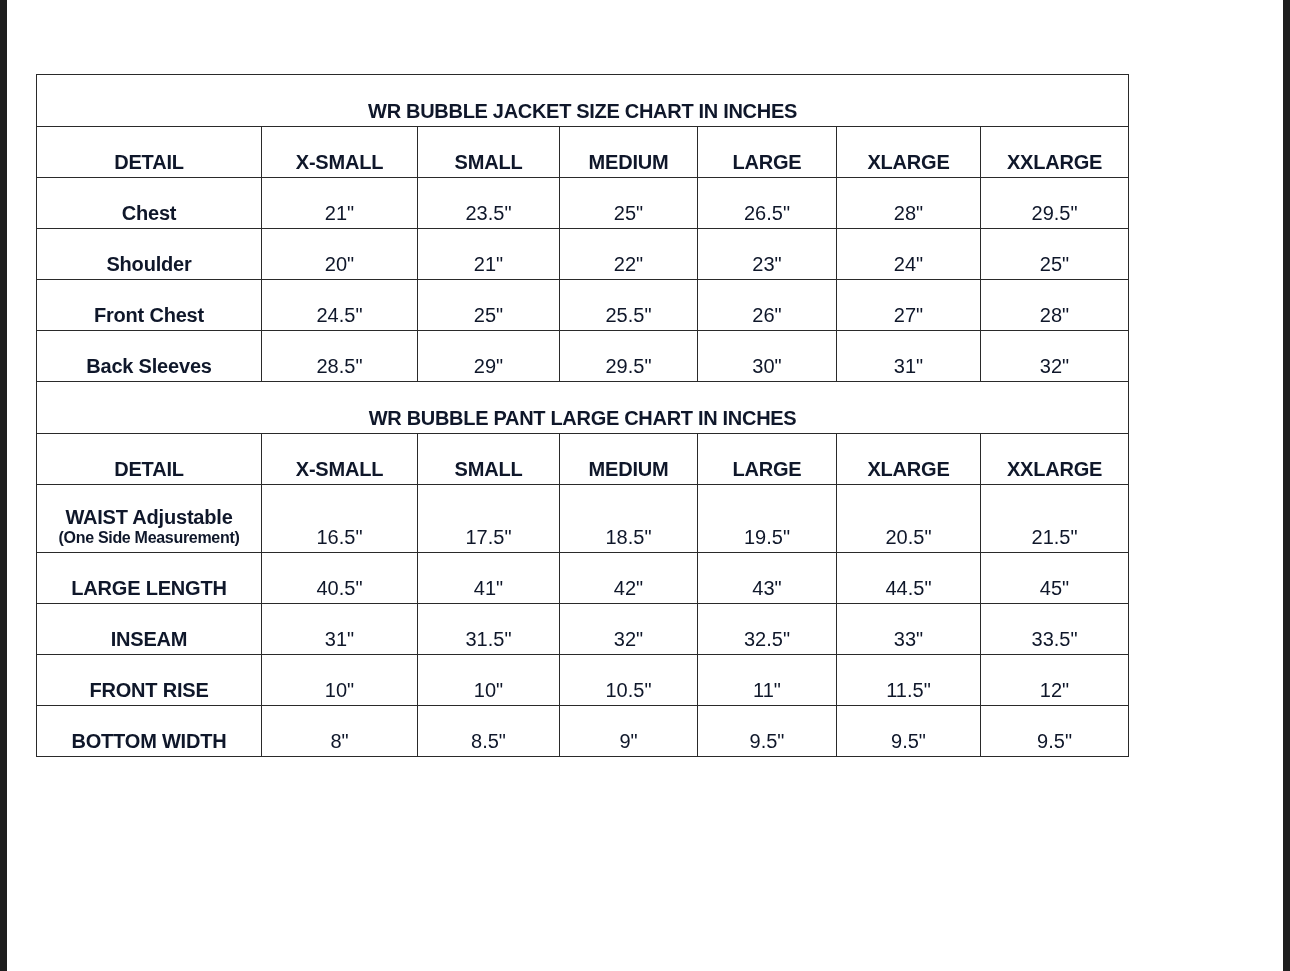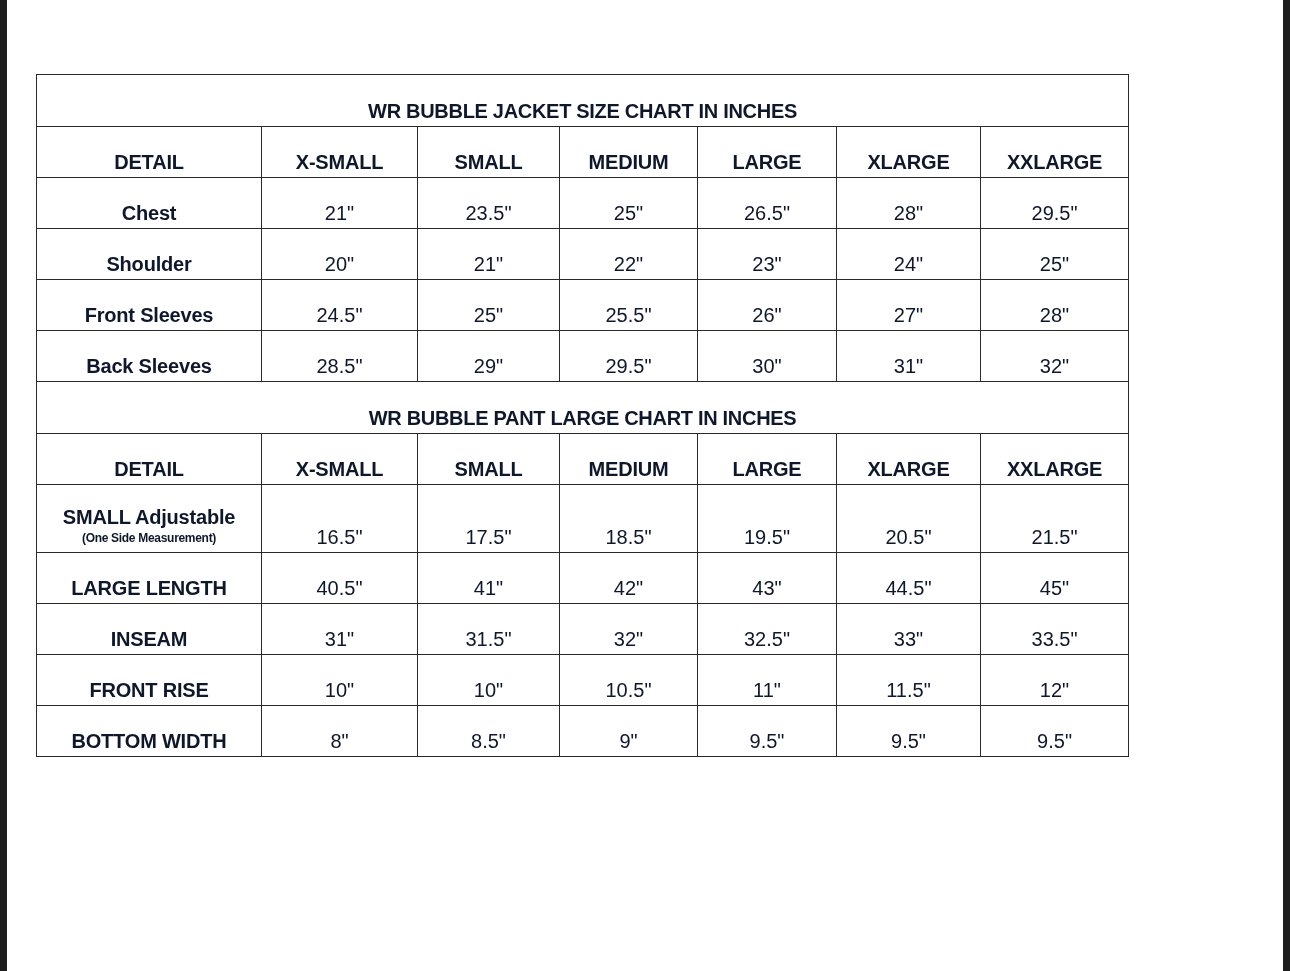--- a/index.html
+++ b/index.html
@@ -27,21 +27,21 @@
   }
   td.title {
     font-weight: bold; font-size: 24px; height: 47px;
     letter-spacing: -0.3px;
   }
   td.hdr { font-weight: bold; font-size: 21px; height: 46px; letter-spacing: -0.2px; margin-top: 48px; }
   td.label { font-weight: bold; font-size: 21px; letter-spacing: -0.2px; }
   td.val { font-size: 19px; }
   tr.row { height: 51px; }
   tr.waist-row { height: 68px; }
-  td.label .sub { display: block; font-size: 12px; line-height: 20px; font-weight: bold; letter-spacing: -0.3px; }
+  td.label .sub { display: block; font-size: 16px; line-height: 20px; font-weight: bold; letter-spacing: -0.3px; }
   td.label .main { display: block; }
 </style>
 </head>
 <body>
 
 <div class="edge-left"></div>
 <div class="edge-right"></div>
 
 <table class="size-chart">
   <colgroup>
@@ -78,21 +78,21 @@
     <tr class="row">
       <td class="label">Shoulder</td>
       <td class="val">20"</td>
       <td class="val">21"</td>
       <td class="val">22"</td>
       <td class="val">23"</td>
       <td class="val">24"</td>
       <td class="val">25"</td>
     </tr>
     <tr class="row">
-      <td class="label">Front Sleeves</td>
+      <td class="label">Front Chest</td>
       <td class="val">24.5"</td>
       <td class="val">25"</td>
       <td class="val">25.5"</td>
       <td class="val">26"</td>
       <td class="val">27"</td>
       <td class="val">28"</td>
     </tr>
     <tr class="row">
       <td class="label">Back Sleeves</td>
       <td class="val">28.5"</td>
@@ -111,21 +111,21 @@
       <td class="hdr">DETAIL</td>
       <td class="hdr">X-SMALL</td>
       <td class="hdr">SMALL</td>
       <td class="hdr">MEDIUM</td>
       <td class="hdr">LARGE</td>
       <td class="hdr">XLARGE</td>
       <td class="hdr">XXLARGE</td>
     </tr>
     <tr class="waist-row">
       <td class="label">
-        <span class="main">SMALL Adjustable</span>
+        <span class="main">WAIST Adjustable</span>
         <span class="sub">(One Side Measurement)</span>
       </td>
       <td class="val">16.5"</td>
       <td class="val">17.5"</td>
       <td class="val">18.5"</td>
       <td class="val">19.5"</td>
       <td class="val">20.5"</td>
       <td class="val">21.5"</td>
     </tr>
     <tr class="row">

